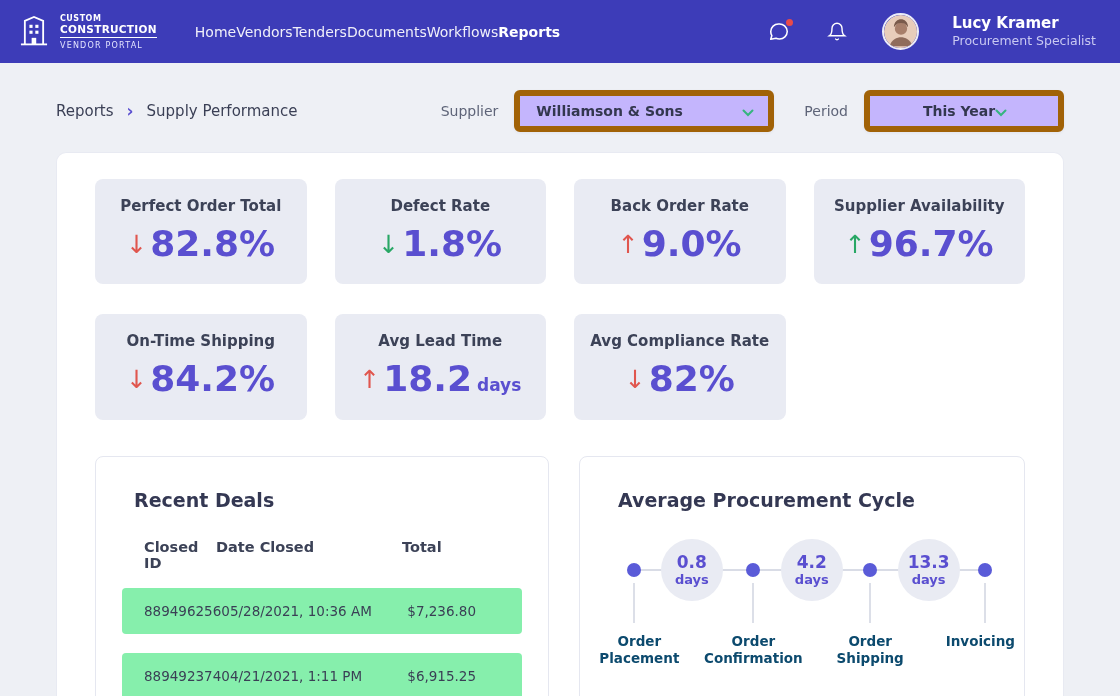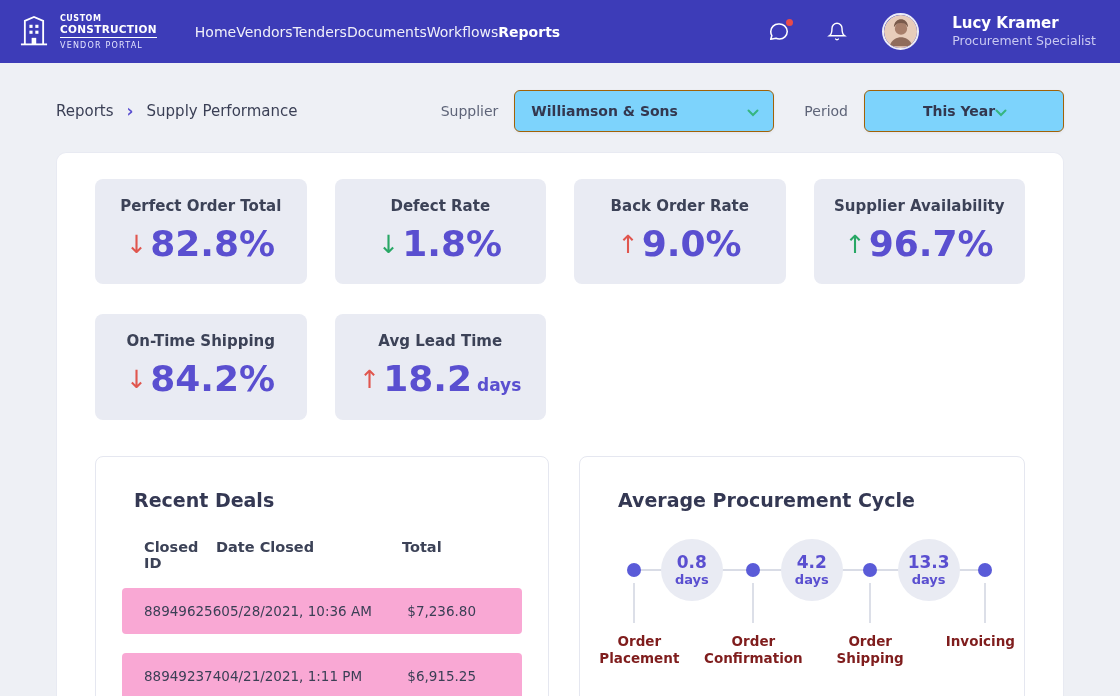--- a/index.html
+++ b/index.html
@@ -30,21 +30,21 @@
   .user-name { font-size:15px; font-weight:bold; color:#fff; }
   .user-role { font-size:12.5px; color:#c9c9f2; }
 
   
   .toolbar { display:flex; align-items:center; padding:27px 56px 20px; }
   .crumb { font-size:15px; color:#3a3f55; cursor:pointer; }
   .crumb-current { font-size:15px; color:#3a3f55; }
   .crumb-sep { color:#5a4fd0; font-weight:bold; font-size:17px; margin:0 13px; }
   .filters { margin-left:auto; display:flex; align-items:center; }
   .filter-label { font-size:14px; color:#5e6478; margin-right:16px; }
-  .select { background:#7dd3fc; border:1px solid #a16207; border-radius:6px; height:42px; display:flex; align-items:center; justify-content:space-between; padding:0 14px 0 16px; box-shadow:0 1px 3px rgba(40,40,90,.06); cursor:pointer; }
+  .select { background:#c4b5fd; border:6px solid #a16207; border-radius:6px; height:42px; display:flex; align-items:center; justify-content:space-between; padding:0 14px 0 16px; box-shadow:0 1px 3px rgba(40,40,90,.06); cursor:pointer; }
   .select-val { font-size:14px; font-weight:bold; color:#33374f; white-space:nowrap; }
   .select-supplier { width:260px; margin-right:30px; }
   .select-period { width:200px;justify-content:center; }
 
   
   .main-card { margin:0 56px; background:#fff; border:1px solid #e8eaf2; border-bottom:none; border-radius:10px 10px 0 0; padding:26px 38px 0; height:560px; }
 
   .kpi-grid { display:grid; grid-template-columns:repeat(4,1fr); column-gap:28px; row-gap:30px; }
   .kpi-tile { background:#e9ebf3; border-radius:8px; text-align:center; padding:18px 8px 20px; }
   .kpi-label { font-size:15px; font-weight:bold; color:#3c4257; margin-bottom:8px; }
@@ -57,31 +57,31 @@
   .panels { margin-top:36px; display:grid; grid-template-columns:454px 1fr; gap:30px; }
   .panel { border:1px solid #e5e7f0; border-radius:8px; padding:24px 26px; height:420px; background:#fff; }
   .panel-title { font-size:19px; font-weight:bold; color:#343853; margin:8px 0 0 12px; }
 
   
   .deals-table { margin-top:28px; }
   .deal-header { display:flex; font-size:14.5px; font-weight:bold; color:#3c4257; padding-bottom:17px; }
   .c1 { flex:0 0 94px; padding-left:22px; }
   .c2 { flex:0 0 186px; }
   .c3 { flex:1; }
-  .deal-row { background:#f9a8d4; border-radius:4px; height:46px; display:flex; align-items:center; margin-bottom:19px; font-size:13.5px; color:#3a3f55; cursor:pointer; }
+  .deal-row { background:#86efac; border-radius:4px; height:46px; display:flex; align-items:center; margin-bottom:19px; font-size:13.5px; color:#3a3f55; cursor:pointer; }
 
   
   .timeline { position:relative; height:180px; margin-top:30px; }
   .tl-line { position:absolute; top:28px; left:7%; right:3%; height:2px; background:#d9dce6; }
   .tl-dot { position:absolute; top:22px; width:14px; height:14px; border-radius:50%; background:#5a5bd8; transform:translateX(-50%); }
   .tl-circle { position:absolute; top:-2px; width:62px; height:62px; border-radius:50%; background:#e9ebf3; transform:translateX(-50%); display:flex; flex-direction:column; align-items:center; justify-content:center; }
   .tl-val { font-size:17px; font-weight:bold; color:#5a4fd0; line-height:1.1; }
   .tl-unit { font-size:13px; font-weight:bold; color:#5a4fd0; }
   .tl-tick { position:absolute; top:42px; width:2px; height:40px; background:#dcdfe8; transform:translateX(-50%); }
-  .tl-label { position:absolute; top:92px; width:100px; transform:translateX(-50%); text-align:center; font-size:13.5px; font-weight:bold; color:#7f1d1d; line-height:1.3; }
+  .tl-label { position:absolute; top:92px; width:100px; transform:translateX(-50%); text-align:center; font-size:13.5px; font-weight:bold; color:#0c4a6e; line-height:1.3; }
 </style>
 </head>
 <body>
 
 <header class="header">
   <div class="logo">
     <span>
       <svg width="32" height="34" viewBox="0 0 24 26" fill="none" stroke="#fff" stroke-width="1.4">
         <path d="M5 24V6l7-3 7 3v18"></path>
         <line x1="2" y1="24" x2="22" y2="24"></line>
@@ -183,20 +183,24 @@
       <div class="kpi-value"><span class="kpi-arrow pos">↑</span><span>96.7%</span></div>
     </div>
     <div class="kpi-tile">
       <div class="kpi-label">On-Time Shipping</div>
       <div class="kpi-value"><span class="kpi-arrow neg">↓</span><span>84.2%</span></div>
     </div>
     <div class="kpi-tile">
       <div class="kpi-label">Avg Lead Time</div>
       <div class="kpi-value"><span class="kpi-arrow neg">↑</span><span>18.2</span><span class="kpi-suffix">days</span></div>
     </div>
+    <div class="kpi-tile">
+      <div class="kpi-label">Avg Compliance Rate</div>
+      <div class="kpi-value"><span class="kpi-arrow neg">↓</span><span>82%</span></div>
+    </div>
   </section>
 
   <section class="panels">
 
     <div class="panel">
       <div class="panel-title">Recent Deals</div>
       <div class="deals-table">
         <div class="deal-header">
           <span class="c1">Closed ID</span>
           <span class="c2">Date Closed</span>

